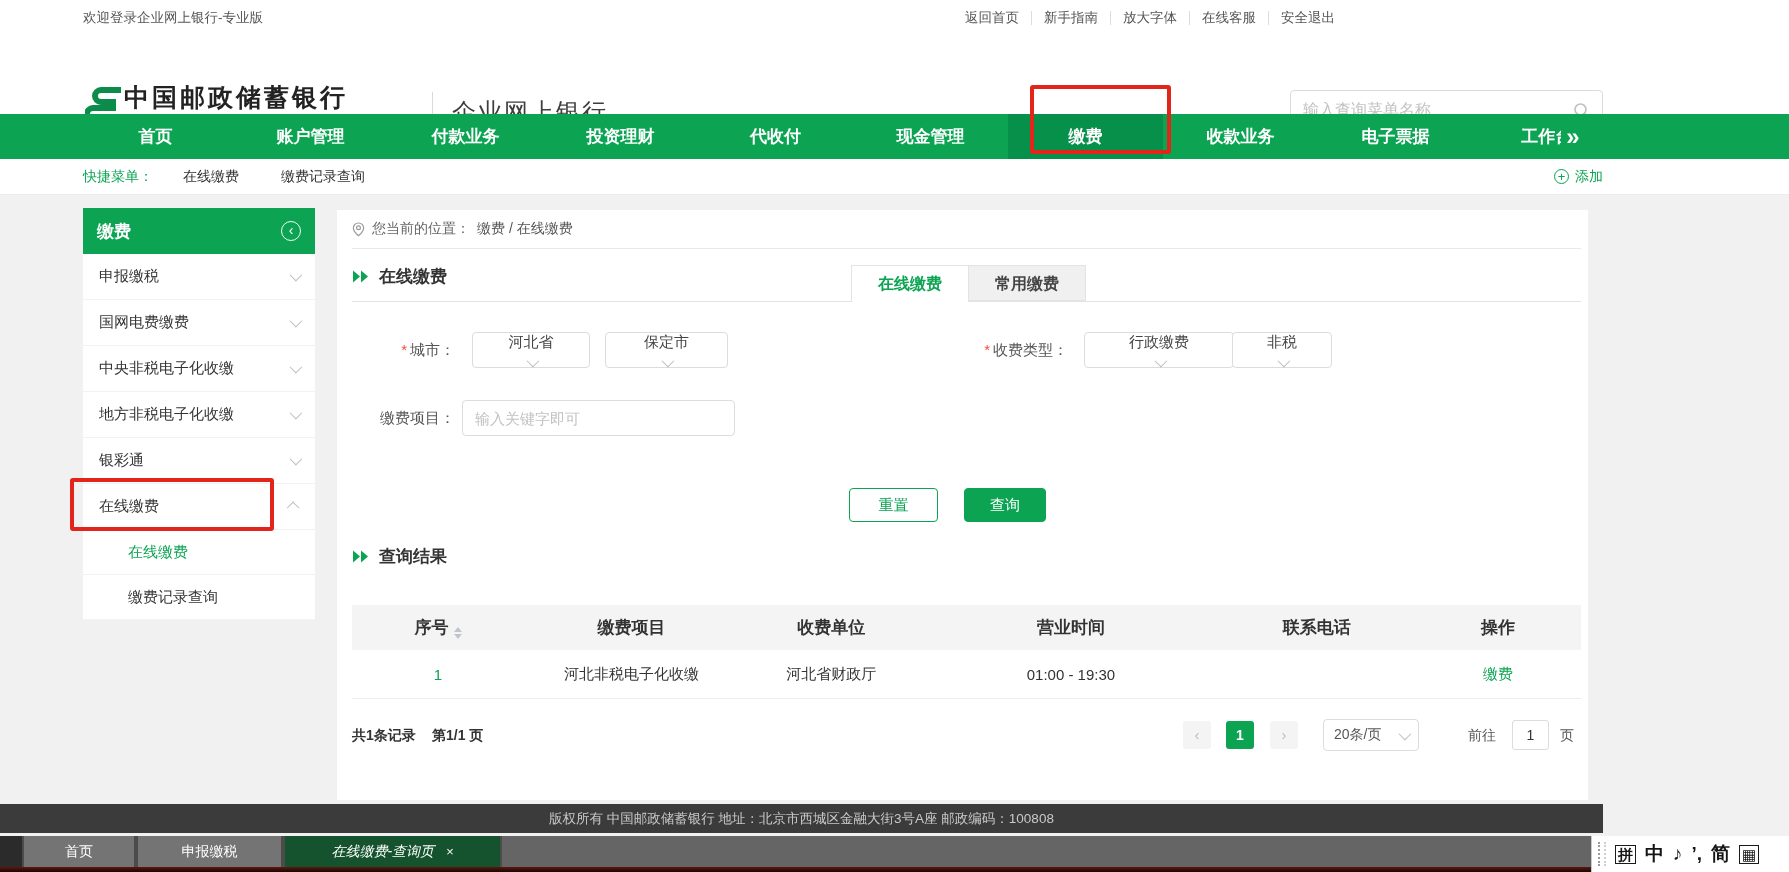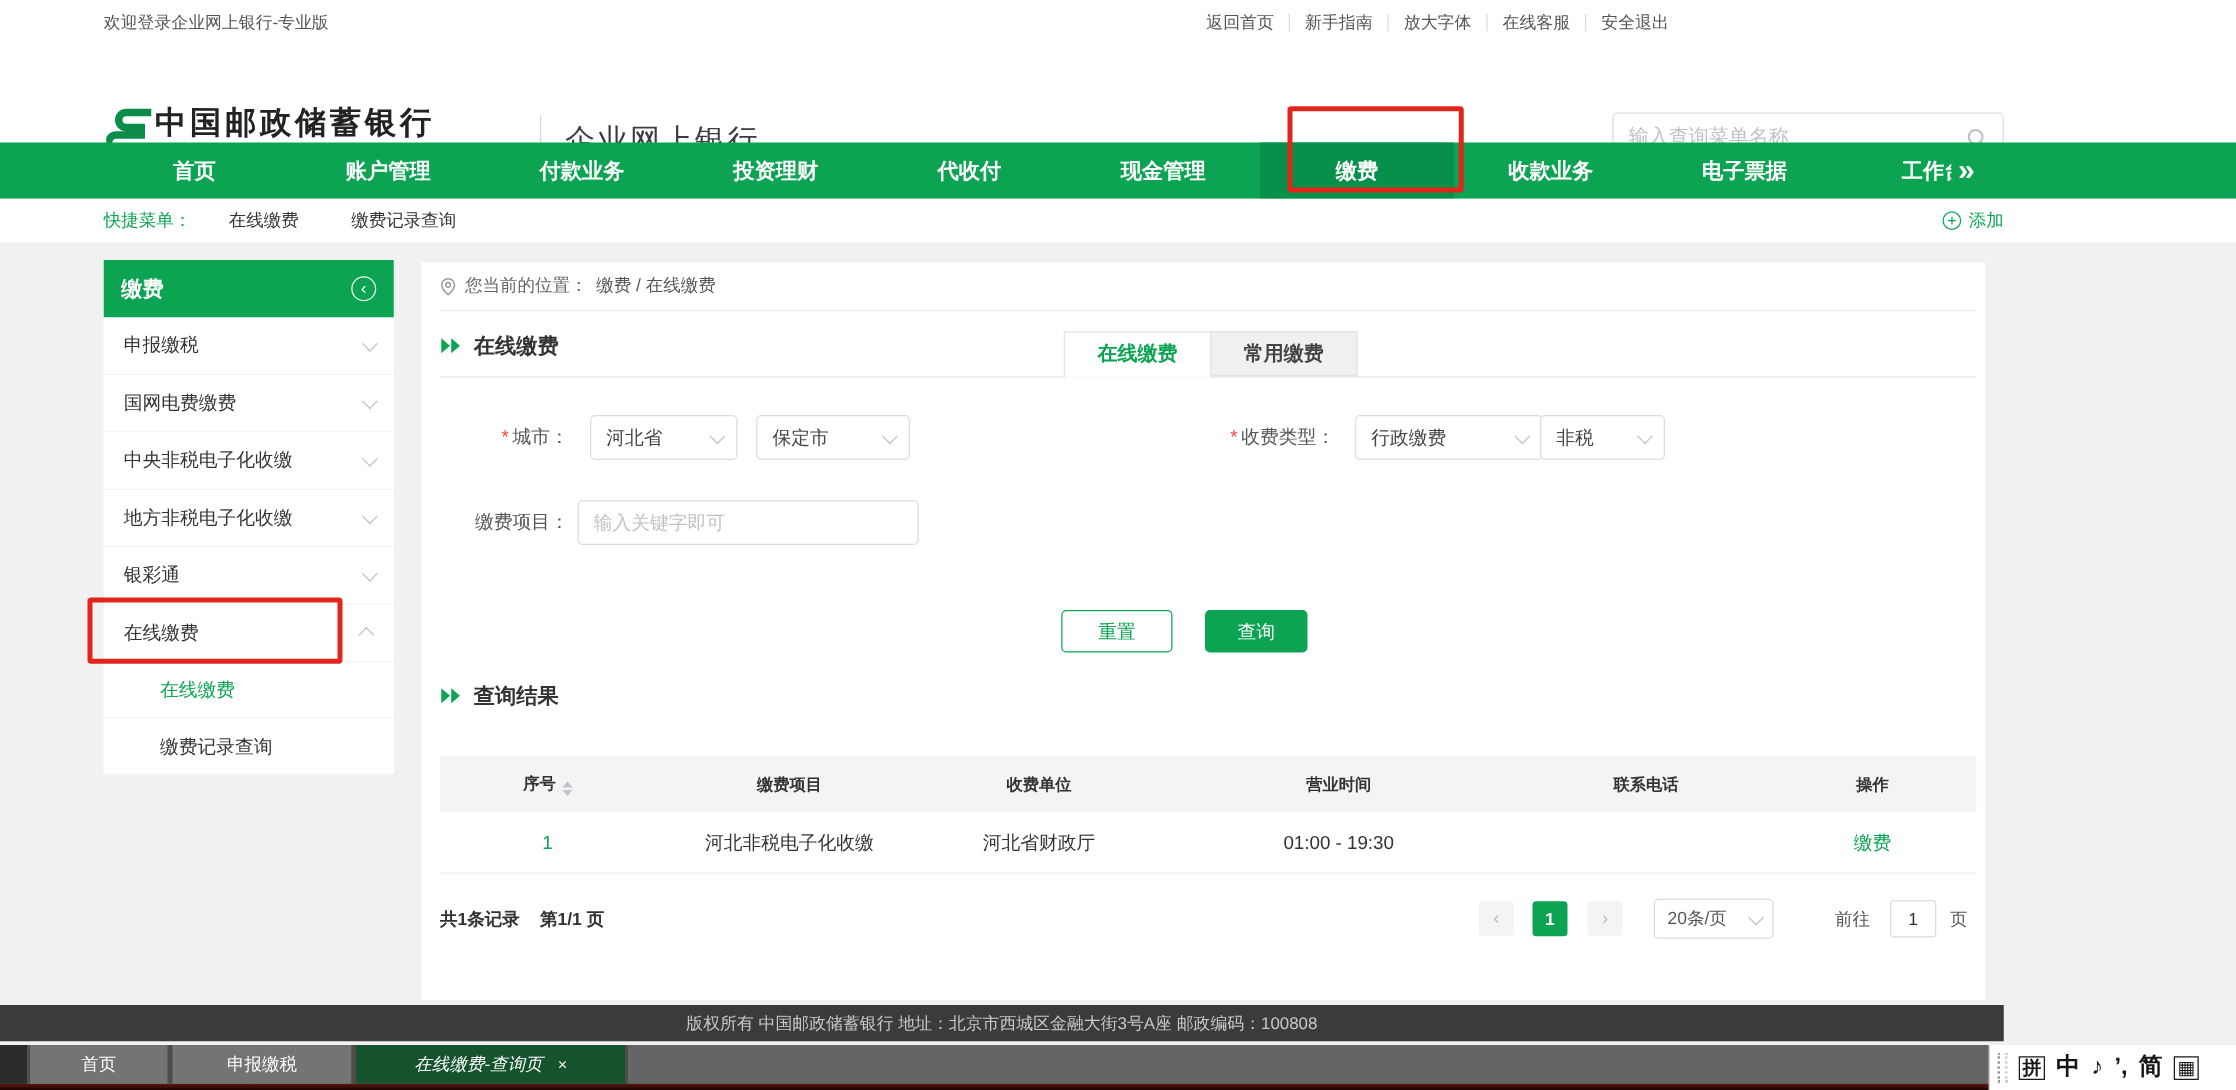--- a/index.html
+++ b/index.html
@@ -64,31 +64,31 @@
   .breadcrumb{position:absolute;left:15px;right:7px;top:0;height:38px;border-bottom:1px solid #e9e9e9;display:flex;align-items:center;gap:7px;font-size:14px;color:#666;}
   .bc-path{color:#555;text-align:center;}
   .sec1{position:absolute;left:15px;right:7px;top:38px;height:53px;border-bottom:1px solid #e3e3e3;}
   .sec-title{display:flex;align-items:center;gap:10px;margin-top:17px;font-size:17px;font-weight:bold;color:#333;}
   .tab{position:absolute;width:118px;height:36px;line-height:36px;text-align:center;font-size:16px;font-weight:bold;border:1px solid #e3e3e3;box-sizing:border-box;cursor:pointer;}
   .tab.active{left:514px;top:55px;height:37px;background:#fff;color:#0ca453;border-bottom:none;z-index:2;}
   .tab.inactive{left:631px;top:55px;background:#f0f0f0;color:#444;}
 
   .flabel{position:absolute;width:118px;text-align:right;font-size:15px;color:#555;line-height:36px;white-space:nowrap;}
   .req{color:#f5483f;margin-right:3px;}
-  .sel{position:absolute;height:36px;border:1px solid #dcdcdc;border-radius:4px;background:#fff;display:flex;align-items:center;justify-content:space-between;padding:0 12px;font-size:15px;color:#444;box-sizing:border-box;cursor:pointer;}
+  .sel{position:absolute;height:36px;border:1px solid #dcdcdc;border-radius:4px;background:#fff;display:flex;align-items:center;justify-content:space-between;padding:0 12px;font-size:15px;color:#444;box-sizing:border-box;cursor:pointer;flex-direction:column;}
   .finput{position:absolute;left:125px;top:190px;width:273px;height:36px;border:1px solid #dcdcdc;border-radius:4px;box-sizing:border-box;padding:0 12px;font-size:15px;color:#333;outline:none;font-family:"Liberation Sans","DejaVu Sans",sans-serif;}
   .finput::placeholder{color:#c2c2c2;}
   .btn{position:absolute;height:34px;border-radius:4px;font-size:15px;cursor:pointer;font-family:"Liberation Sans","DejaVu Sans",sans-serif;}
   .btn-reset{left:512px;top:278px;width:89px;background:#fff;border:1px solid #0ca453;color:#0ca453;}
   .btn-query{left:627px;top:278px;width:82px;background:#0ca453;border:1px solid #0ca453;color:#fff;}
 
   .sec2{position:absolute;left:15px;top:335px;}
 
   .tbl{position:absolute;left:15px;right:7px;top:395px;}
-  .thead{display:flex;height:45px;background:#f4f4f4;align-items:center;font-weight:bold;font-size:13px;color:#333;}
+  .thead{display:flex;height:45px;background:#f4f4f4;align-items:center;font-weight:bold;font-size:17px;color:#333;}
   .trow{display:flex;height:48px;align-items:center;font-size:15px;color:#333;border-bottom:1px solid #ececec;}
   .c1{width:14%;}.c2{width:17.5%;}.c3{width:15%;}.c4{width:24%;}.c5{width:16%;}.c6{width:13.5%;}
   .cell{text-align:center;box-sizing:border-box;}
   .green{color:#0ca453;}
   .sorter{display:inline-flex;flex-direction:column;gap:2px;margin-left:5px;vertical-align:1px;}
   .car-up{width:0;height:0;border-left:4px solid transparent;border-right:4px solid transparent;border-bottom:5px solid #c0c4cc;}
   .car-dn{width:0;height:0;border-left:4px solid transparent;border-right:4px solid transparent;border-top:5px solid #c0c4cc;}
 
   .pgn{position:absolute;left:15px;right:7px;top:508px;height:34px;font-size:14px;color:#333;}
   .pgn-sum{position:absolute;left:0;top:0;line-height:34px;font-weight:bold;}

